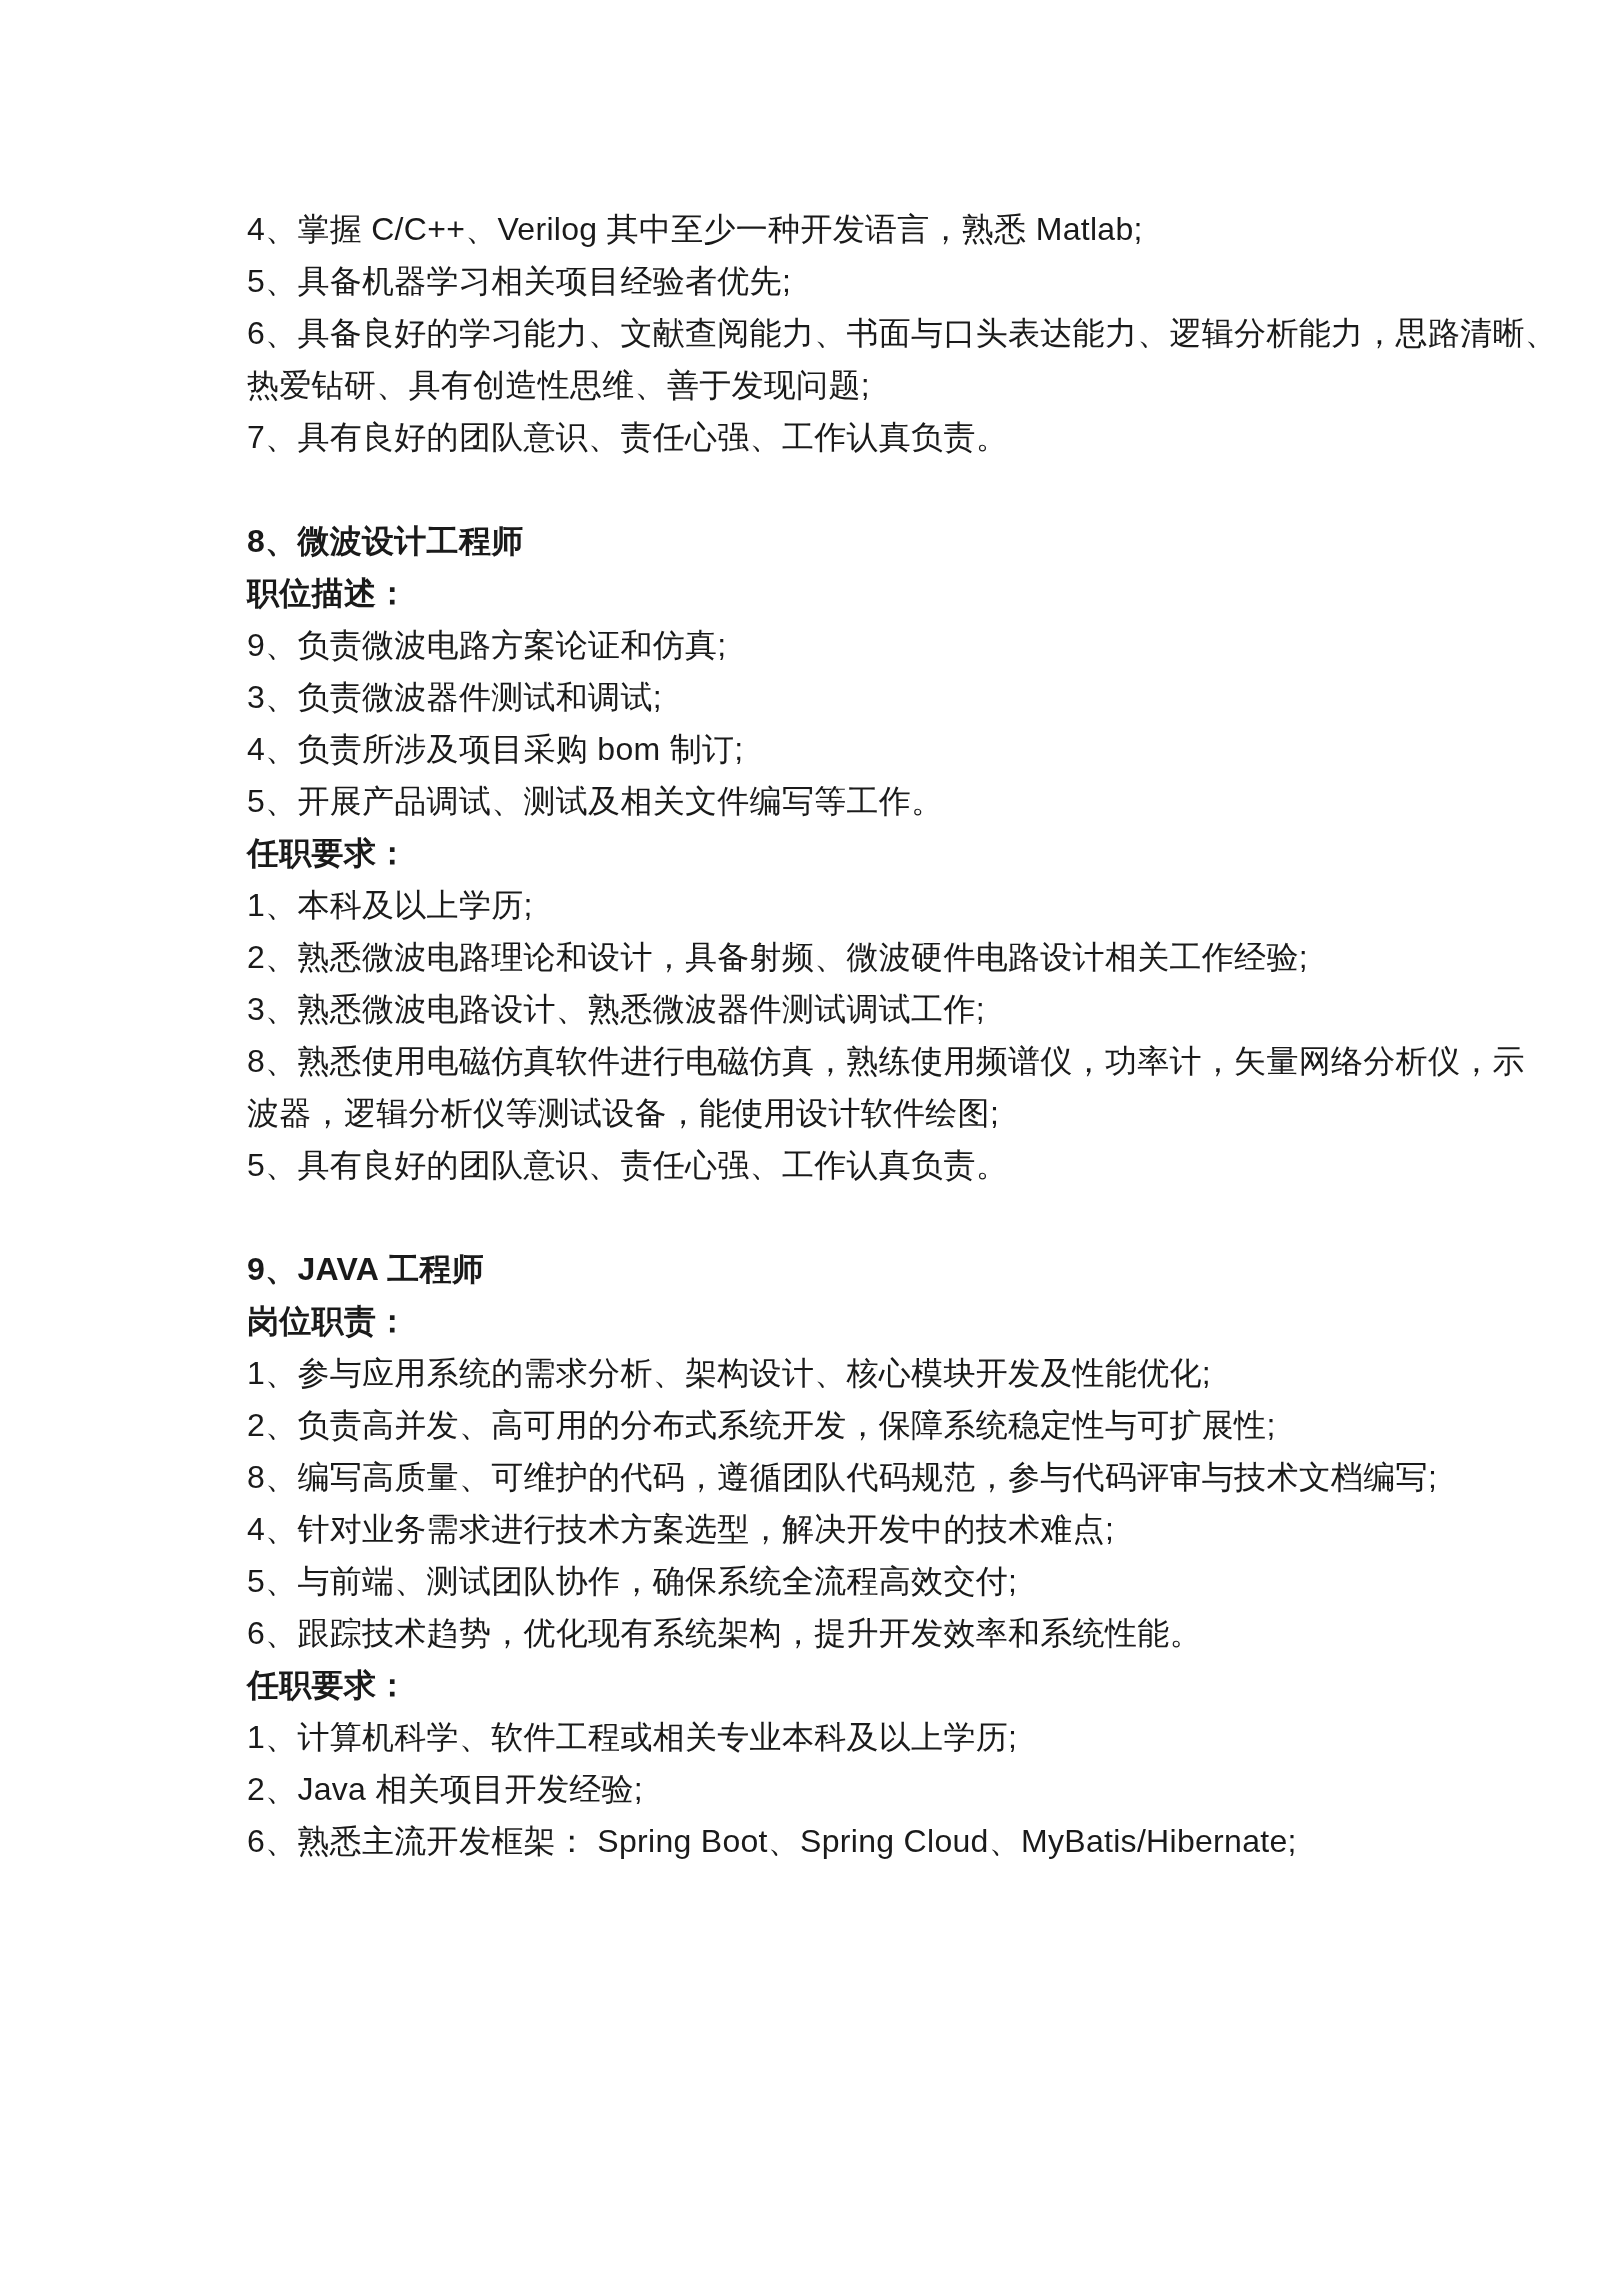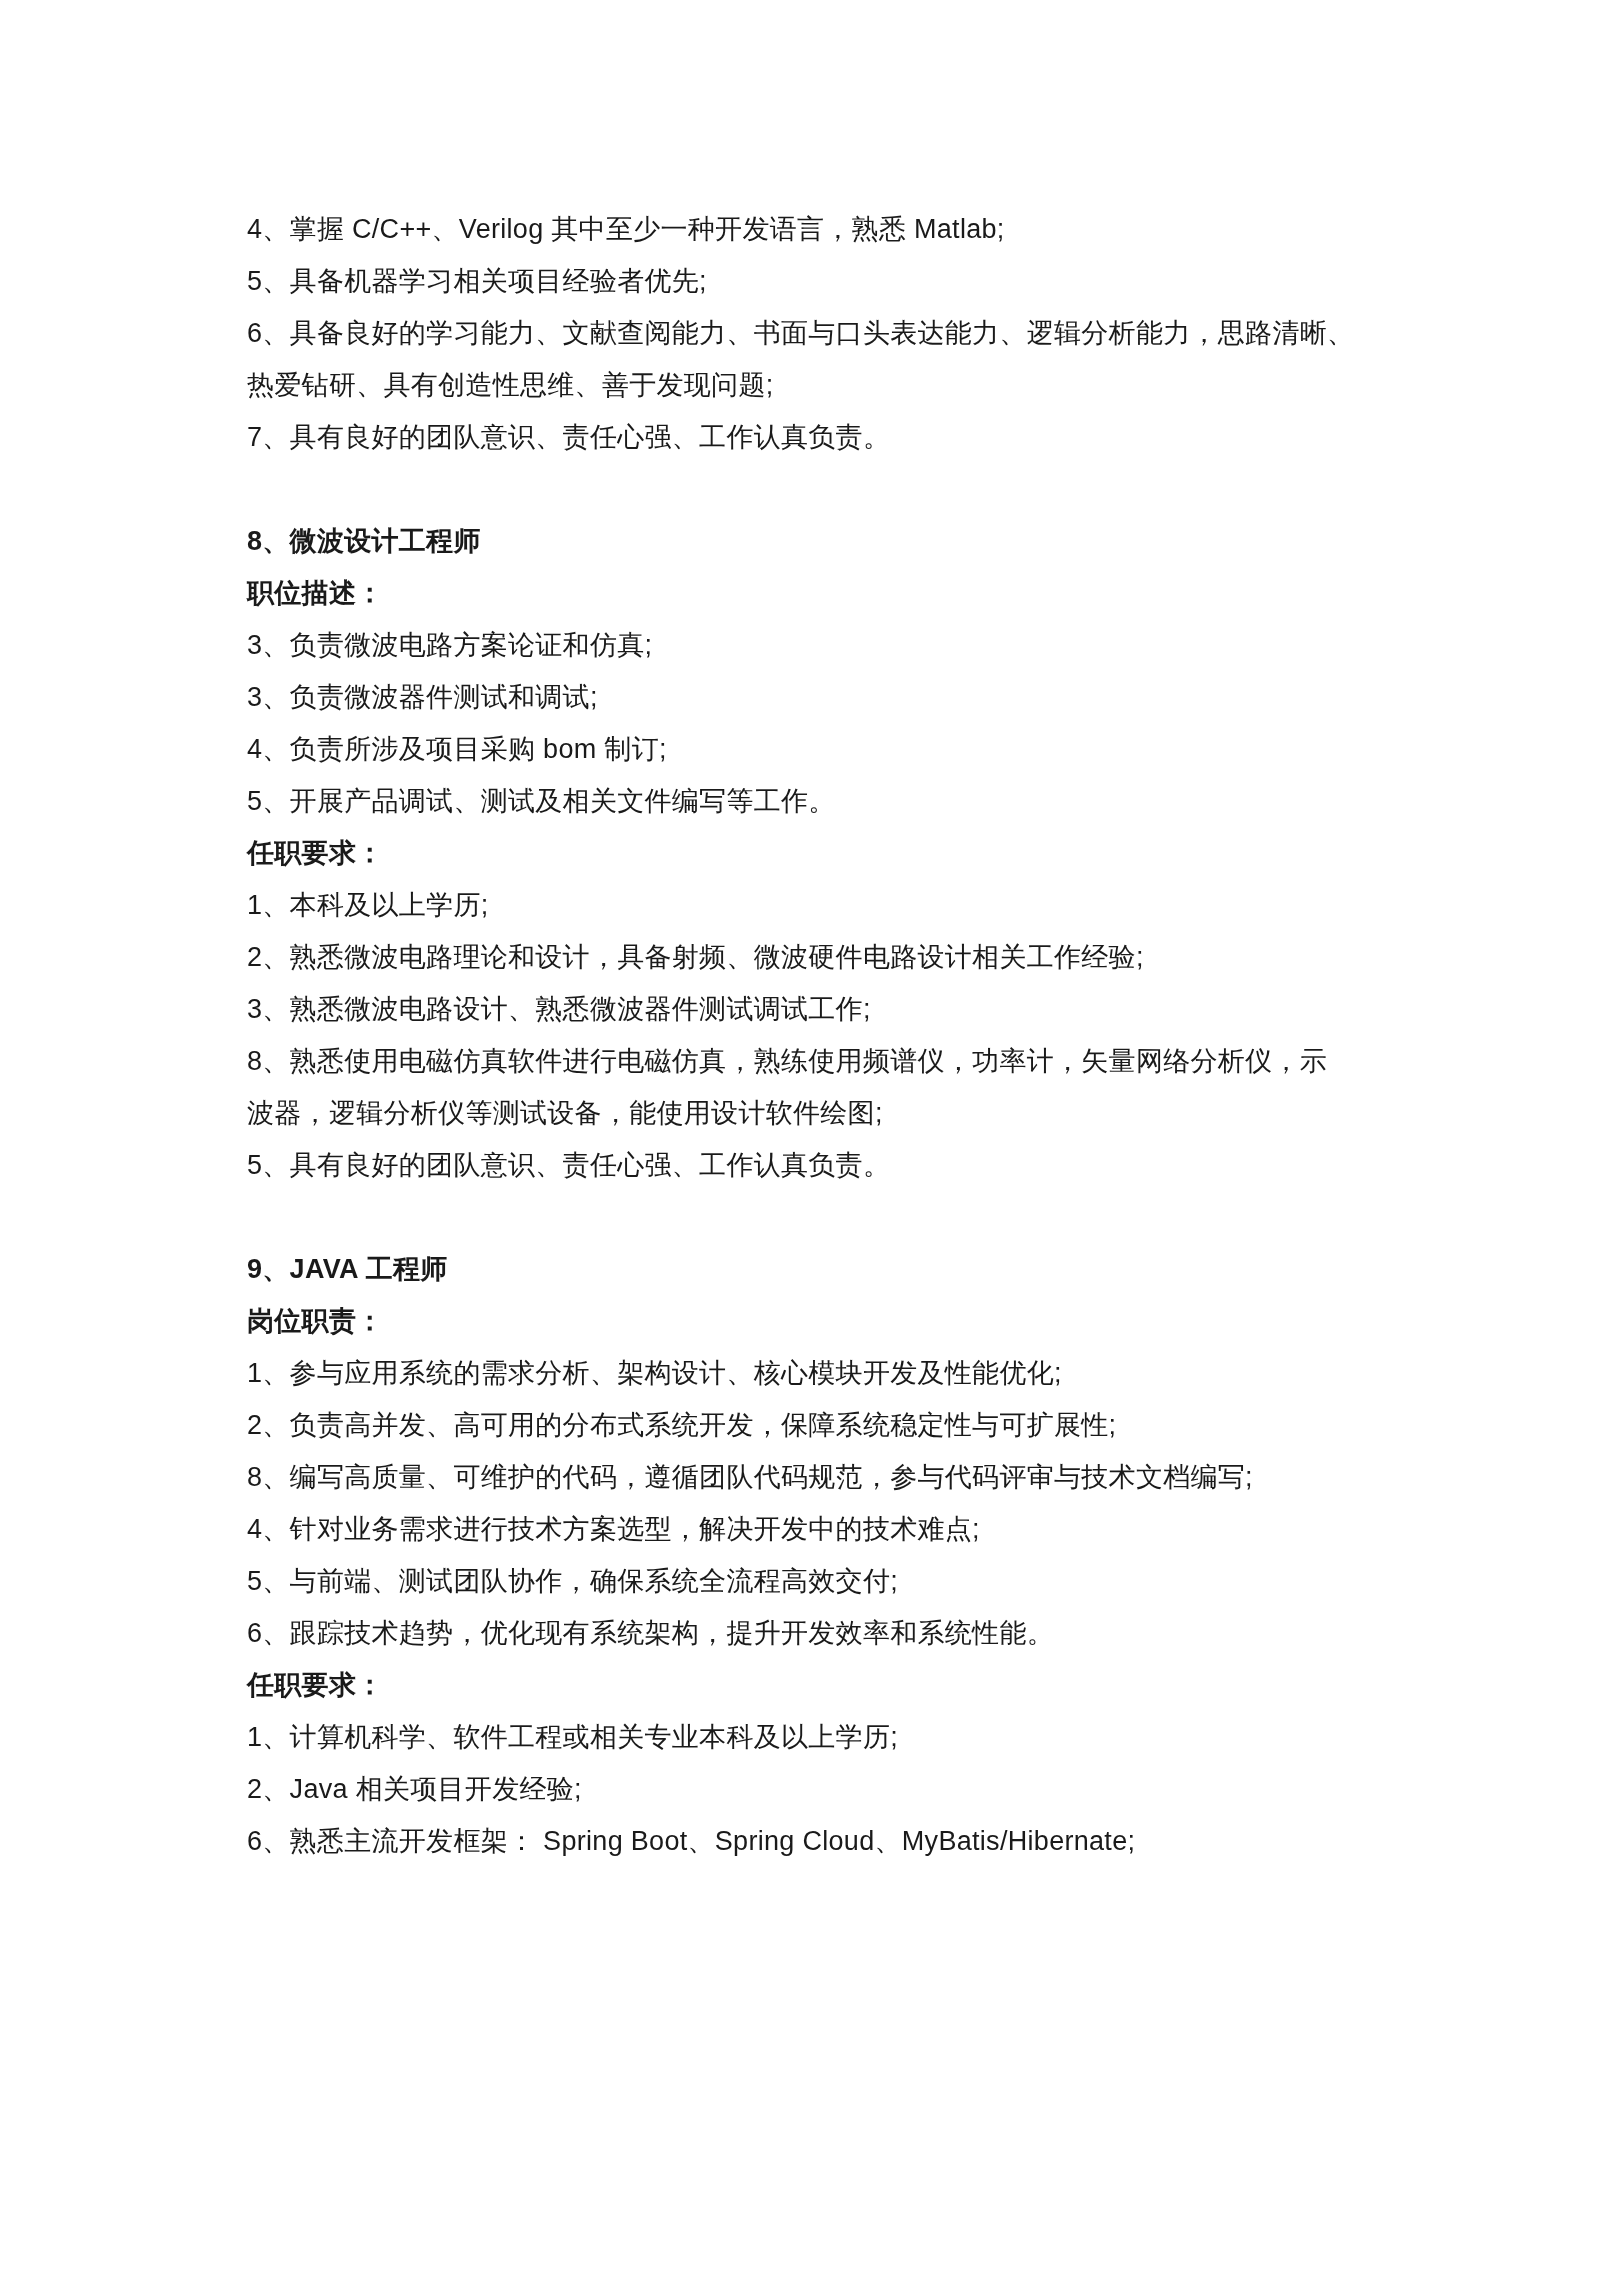--- a/index.html
+++ b/index.html
@@ -16,21 +16,21 @@
     overflow: hidden;
     font-family: "Liberation Sans", "DejaVu Sans", sans-serif;
     color: #1a1a1a;
   }
   .content {
     padding: 203px 242px 0 247px;
   }
   .line {
     height: 52px;
     line-height: 52px;
-    font-size: 27px;
+    font-size: 32px;
     font-weight: 400;
     letter-spacing: 0.3px;
     white-space: pre;
   }
   .line.bold {
     font-weight: 700;
   }
   .spacer {
     height: 52px;
   }
@@ -44,21 +44,21 @@
         <div class="line">4、掌握 C/C++、Verilog 其中至少一种开发语言，熟悉 Matlab;</div>
         <div class="line">5、具备机器学习相关项目经验者优先;</div>
         <div class="line">6、具备良好的学习能力、文献查阅能力、书面与口头表达能力、逻辑分析能力，思路清晰、</div>
         <div class="line">热爱钻研、具有创造性思维、善于发现问题;</div>
         <div class="line">7、具有良好的团队意识、责任心强、工作认真负责。</div>
       </section>
       <div class="spacer"></div>
       <section>
         <div class="line bold">8、微波设计工程师</div>
         <div class="line bold">职位描述：</div>
-        <div class="line">3、负责微波电路方案论证和仿真;</div>
+        <div class="line">9、负责微波电路方案论证和仿真;</div>
         <div class="line">3、负责微波器件测试和调试;</div>
         <div class="line">4、负责所涉及项目采购 bom 制订;</div>
         <div class="line">5、开展产品调试、测试及相关文件编写等工作。</div>
         <div class="line bold">任职要求：</div>
         <div class="line">1、本科及以上学历;</div>
         <div class="line">2、熟悉微波电路理论和设计，具备射频、微波硬件电路设计相关工作经验;</div>
         <div class="line">3、熟悉微波电路设计、熟悉微波器件测试调试工作;</div>
         <div class="line">8、熟悉使用电磁仿真软件进行电磁仿真，熟练使用频谱仪，功率计，矢量网络分析仪，示</div>
         <div class="line">波器，逻辑分析仪等测试设备，能使用设计软件绘图;</div>
         <div class="line">5、具有良好的团队意识、责任心强、工作认真负责。</div>

